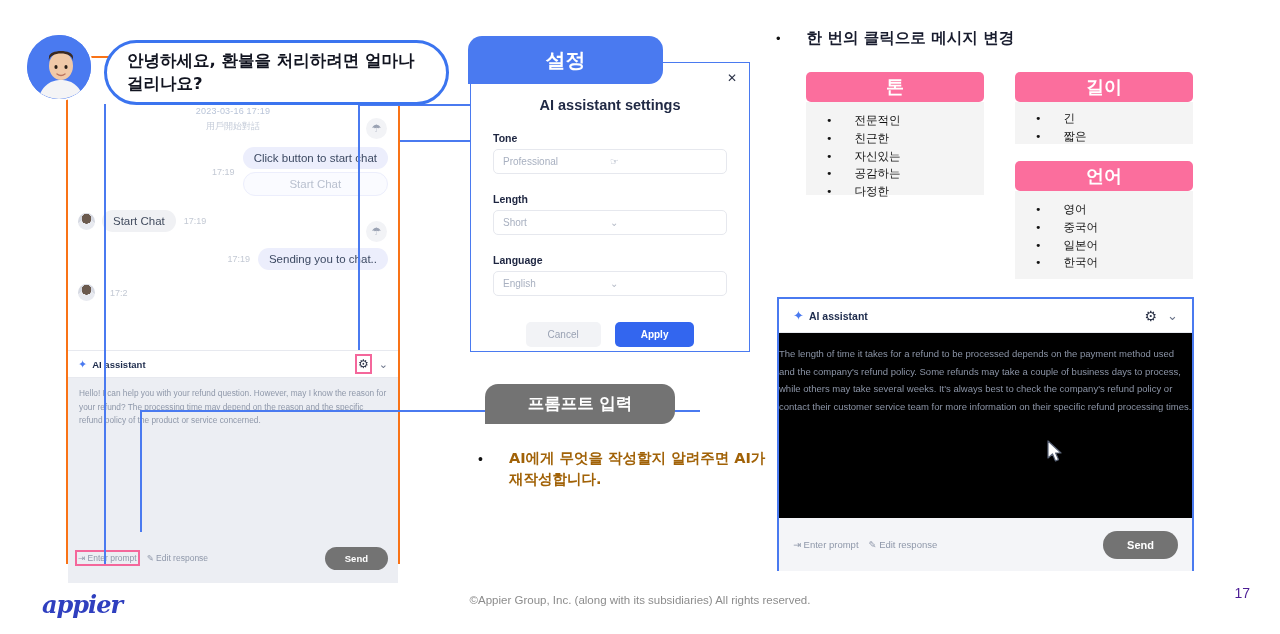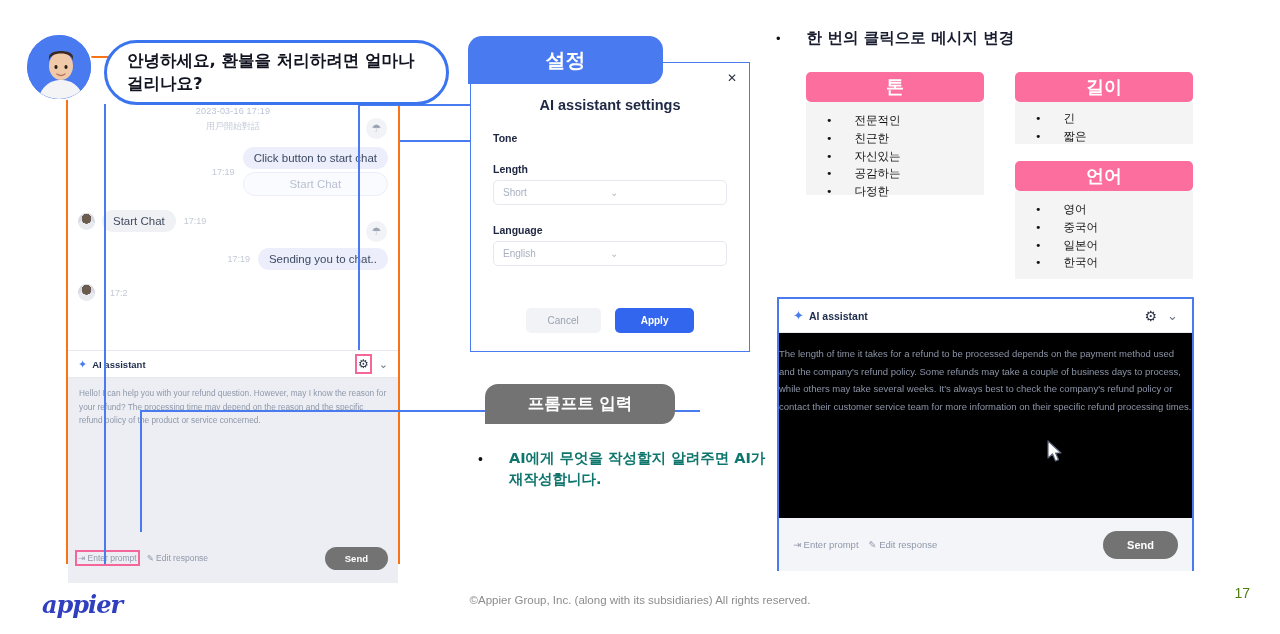--- a/index.html
+++ b/index.html
@@ -105,38 +105,38 @@
   .x-close{position:absolute;right:12px;top:8px;color:#2b3247;font-size:12px;}
   .dlg-title{text-align:center;font-size:14.5px;font-weight:bold;color:#212a45;margin-top:20px;}
   .fld-label{font-size:10.5px;font-weight:bold;color:#1d2540;margin-top:19px;margin-bottom:5px;}
   .fld{
     height:25px;border:1px solid #e6e8ee;border-radius:5px;background:#fff;
     display:flex;align-items:center;padding:0 9px;
   }
   .fld span{color:#a8b0c0;font-size:10px;flex:1;}
   .fld .caret{color:#b4bac7;font-size:10px;}
   .hand{font-size:14px;color:#6f7890;}
-  .dlg-actions{display:flex;justify-content:center;gap:14px;margin-top:42px;}
+  .dlg-actions{display:flex;justify-content:center;gap:14px;margin-top:26px;}
   .btn-cancel{background:#f2f3f6;color:#9aa2b3;font-size:10px;border:none;border-radius:5px;padding:7px 22px;}
   .btn-apply{background:#3366ef;color:#fff;font-size:10px;font-weight:bold;border:none;border-radius:5px;padding:7px 26px;}
 
   
   #prompt-callout{
     position:absolute;left:485px;top:384px;width:190px;height:40px;z-index:6;
     background:#737373;border-radius:13px 13px 13px 0;
     display:flex;align-items:center;justify-content:center;
   }
   #prompt-callout span{
     color:#fff;font-size:16.5px;font-weight:bold;
     font-family:"DejaVu Sans","Liberation Sans",sans-serif;
   }
   #prompt-bullet{position:absolute;left:478px;top:448px;width:290px;display:flex;}
   #prompt-bullet .dot{color:#111;font-size:14px;line-height:1;margin-right:26px;padding-top:4px;}
   #prompt-bullet .tx{
-    font-size:14.5px;font-weight:bold;color:#0f766e;line-height:1.45;
+    font-size:14.5px;font-weight:bold;color:#a16207;line-height:1.45;
     font-family:"DejaVu Sans","Liberation Sans",sans-serif;
   }
 
   
   #right-bullet{position:absolute;left:776px;top:28px;display:flex;align-items:baseline;}
   #right-bullet .dot{color:#111;font-size:13px;margin-right:26px;}
   #right-bullet .tx{
     font-size:15.5px;font-weight:bold;color:#181c2e;
     font-family:"DejaVu Sans","Liberation Sans",sans-serif;
   }
@@ -172,21 +172,21 @@
   #ai-panel-right .foot-a{font-size:9.5px;}
   #ai-panel-right .send-btn{font-size:11px;padding:8px 24px;border-radius:15px;}
   #cursor-arrow{position:absolute;left:1047px;top:440px;z-index:7;}
 
   
   #logo{
     position:absolute;left:42px;top:590px;color:#2f3fbf;font-size:24px;font-weight:bold;
     font-family:"DejaVu Serif","Liberation Serif",serif;font-style:italic;letter-spacing:-1px;
   }
   #copyright{position:absolute;left:0;right:0;top:594px;text-align:center;color:#8c8c8c;font-size:11.5px;}
-  #pagenum{position:absolute;right:30px;top:585px;color:#4d7c0f;font-size:14px;}
+  #pagenum{position:absolute;right:30px;top:585px;color:#4c1d95;font-size:14px;}
 </style>
 </head>
 <body>
 
 <div id="slide">
 
   <div class="conn" style="left:104px;top:104px;width:2px;height:460px;"></div>
   <div class="conn" style="left:358px;top:104px;width:2px;height:246px;"></div>
   <div class="conn" style="left:358px;top:104px;width:140px;height:2px;"></div>
   <div class="conn" style="left:400px;top:140px;width:300px;height:1.5px;"></div>
@@ -268,20 +268,24 @@
 
   <div id="speech">
     <span>안녕하세요, 환불을 처리하려면 얼마나 걸리나요?</span>
   </div>
 
   <div id="settings-dialog">
     <span class="x-close">✕</span>
     <div class="dlg-title">AI assistant settings</div>
 
     <div class="fld-label">Tone</div>
+    <div class="fld">
+      <span>Professional</span>
+      <span class="hand">☞</span>
+    </div>
 
     <div class="fld-label">Length</div>
     <div class="fld">
       <span>Short</span>
       <span class="caret">⌄</span>
     </div>
 
     <div class="fld-label">Language</div>
     <div class="fld">
       <span>English</span>

